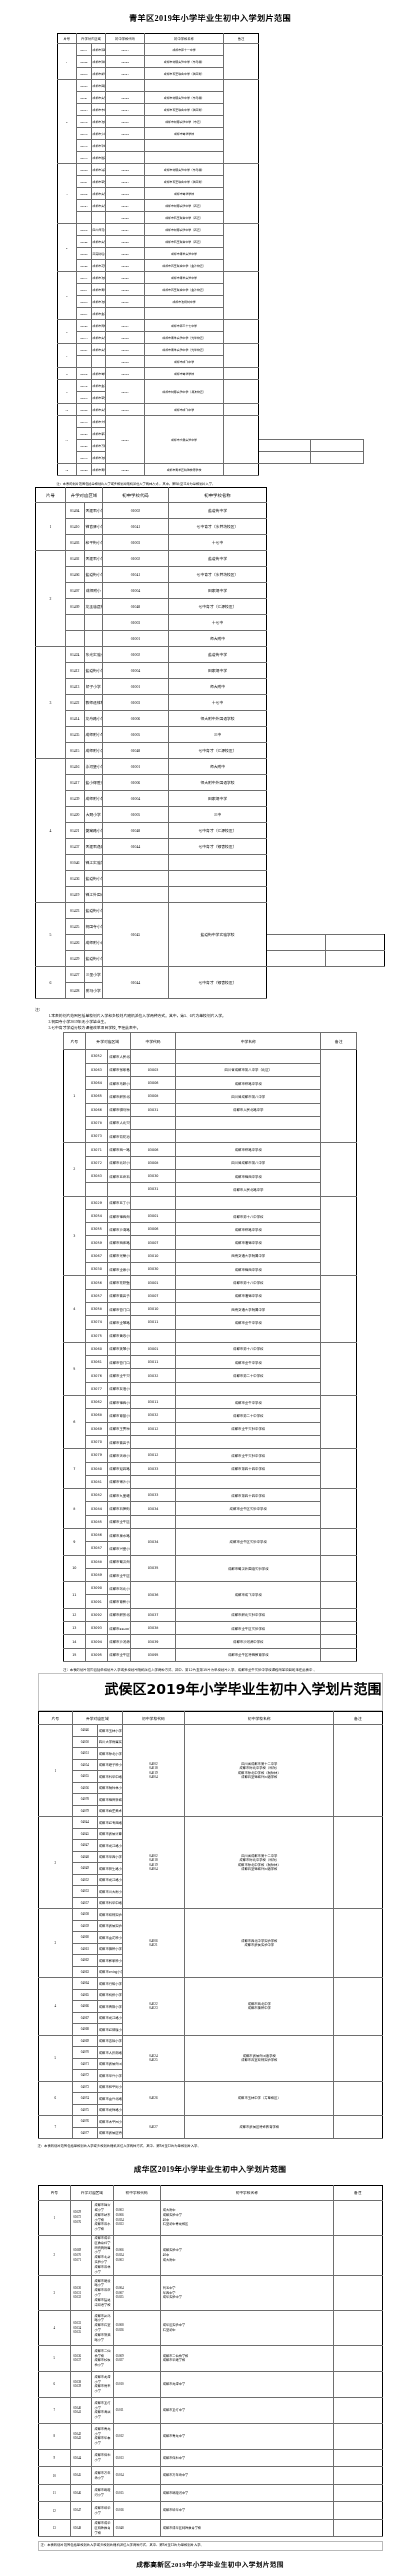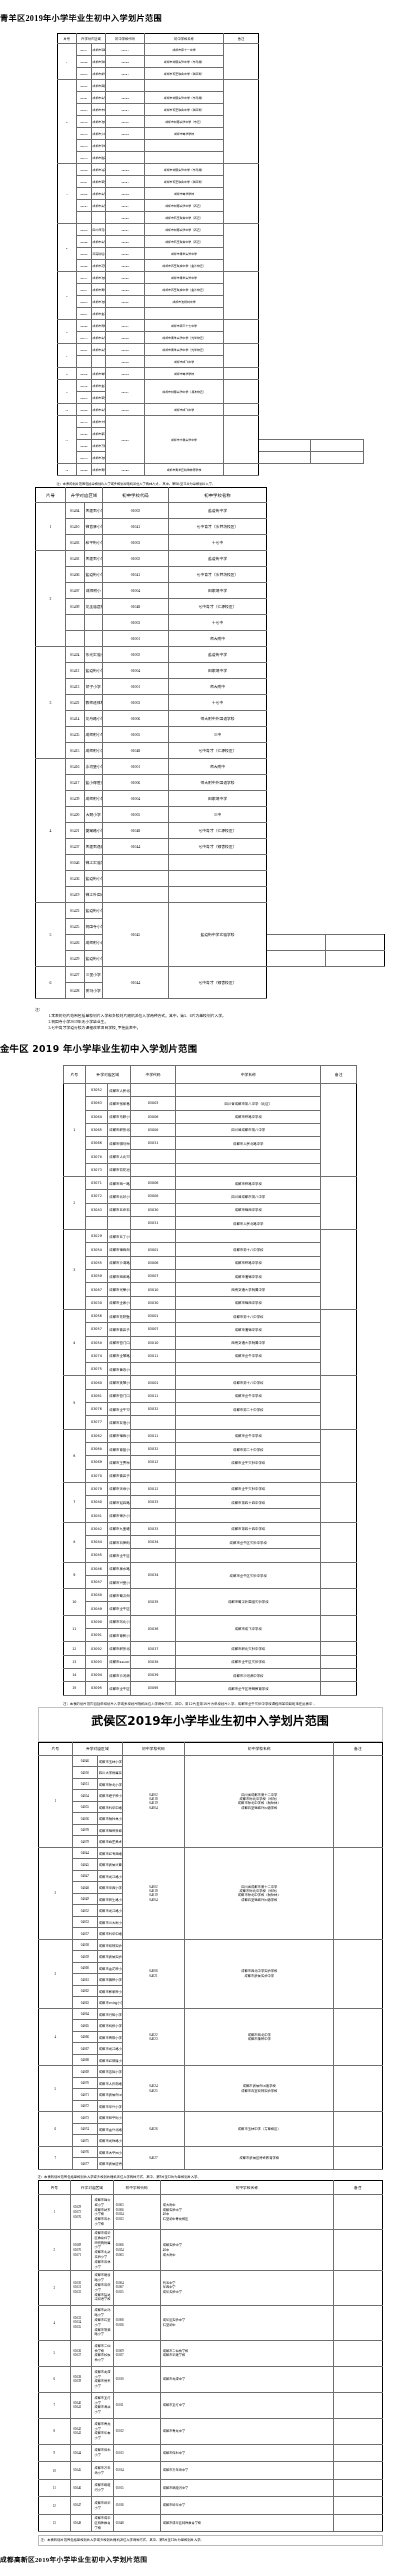--- a/index.html
+++ b/index.html
@@ -8,21 +8,21 @@
     width:420px;
     font-family:"Liberation Serif","DejaVu Serif",serif;
     color:#000;
     -webkit-font-smoothing:none;
   }
   .page{width:420px;margin:0 auto;position:relative;}
 
   
   .section{position:relative;}
   .sec-title{
-    text-align:left;
+    text-align:center;
     font-weight:bold;
     letter-spacing:0.3px;
   }
   .t-qingyang{font-size:8.2px;padding:11.3px 0 9.3px;}
   .t-jinjiang{font-size:10.8px;padding:17.5px 0 11.3px;font-family:"DejaVu Sans","Liberation Sans",sans-serif;}
   .t-jinniu{font-size:9.3px;padding:9.3px 0 10.3px;font-family:"DejaVu Sans","Liberation Sans",sans-serif;}
   .t-chenghua{font-size:7.7px;padding:13.4px 0 11.3px;}
   .t-gaoxin{font-size:6.7px;padding:8.2px 0 5.2px;}
 
   
@@ -112,21 +112,21 @@
   .note-qy{width:307px;font-size:3.2px;padding-top:2.6px;}
   .note-jj{width:350px;font-size:3.8px;padding-top:6.2px;}
   .note-jj .nl{padding-left:13.4px;}
   .note-jn{width:294px;font-size:3.4px;font-family:"DejaVu Sans","Liberation Sans",sans-serif;padding-top:3.1px;}
   .note-wh{width:345px;font-size:3.3px;padding-top:2.1px;}
   .note-ch{width:345px;font-size:3.3px;border:0.5px solid #b9b9b9;padding:1.5px 2.1px;box-sizing:border-box;margin-top:3.1px;}
   .titlebox{
     width:345px;margin:0 auto;border:0.5px solid #c3c3c3;border-bottom:none;
     box-sizing:border-box;
   }
-  .titlebox .tt{padding:3.1px 0 3.1px;font-size:12px;font-weight:bold;text-align:center;
+  .titlebox .tt{padding:3.1px 0 3.1px;font-size:14px;font-weight:bold;text-align:right;
     font-family:"DejaVu Sans","Liberation Sans",sans-serif;}
   .blankrow{width:345px;margin:0 auto;height:10.3px;border:0.5px solid #c3c3c3;border-top:none;box-sizing:border-box;}
 </style>
 </head>
 <body>
 
 <div class="page">
 
   <div class="section">
     <div class="sec-title t-qingyang">青羊区2019年小学毕业生初中入学划片范围</div>
@@ -585,21 +585,20 @@
     </table>
     <div class="note note-jj">
       <div>注：</div>
       <div class="nl">1.本表的划片范围包括单校划片入学和多校划片随机派位入学两种方式。其中，第5、6片为单校划片入学。</div>
       <div class="nl">2.祝国寺小学2019年无小学毕业生。</div>
       <div class="nl">3.七中育才学道分校为课程改革项目学校, 不在此表中。</div>
     </div>
   </div>
 
   <div class="section">
-    <div class="sec-title t-jinniu">金牛区 2019 年小学毕业生初中入学划片范围</div>
     <table class="grid tbl-jn">
       <thead>
         <tr>
           <th class="c-pian">片号</th>
           <th class="c-code" colspan="2">升学对应区域</th>
           <th class="c-mcode">中学代码</th>
           <th class="c-mname">中学名称</th>
           <th class="c-note">备注</th>
         </tr>
       </thead>
@@ -1114,20 +1113,21 @@
           <tr>
             <td class="c-code">04077</td>
             <td class="c-name lft">成都市武侯区特殊教育学校</td>
           </tr>
         </tbody>
     </table>
     <div class="note note-wh">注：本表的划片范围包括单校划片入学或多校划片随机派位入学两种方式。其中，第9片至13片为单校划片入学。</div>
   </div>
 
   <div class="section">
+    <div class="sec-title t-chenghua">成华区2019年小学毕业生初中入学划片范围</div>
     <table class="grid tbl-ch">
       <thead>
         <tr>
           <th class="c-pian ob obt">片号</th>
           <th class="c-code obt" colspan="2">升学对应区域</th>
           <th class="c-mcode obt">初中学校代码</th>
           <th class="c-mname obt">初中学校名称</th>
           <th class="c-note obt obr">备注</th>
         </tr>
       </thead>

